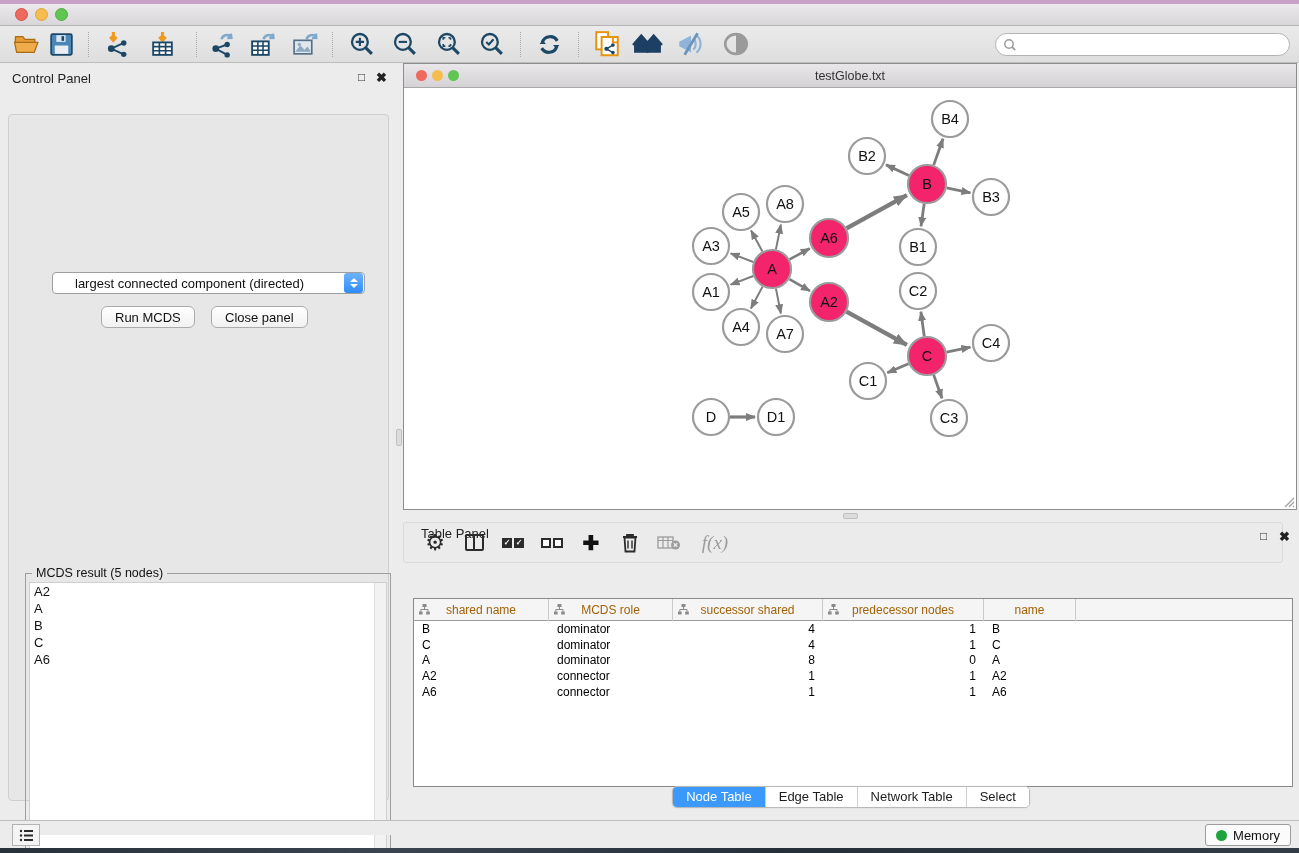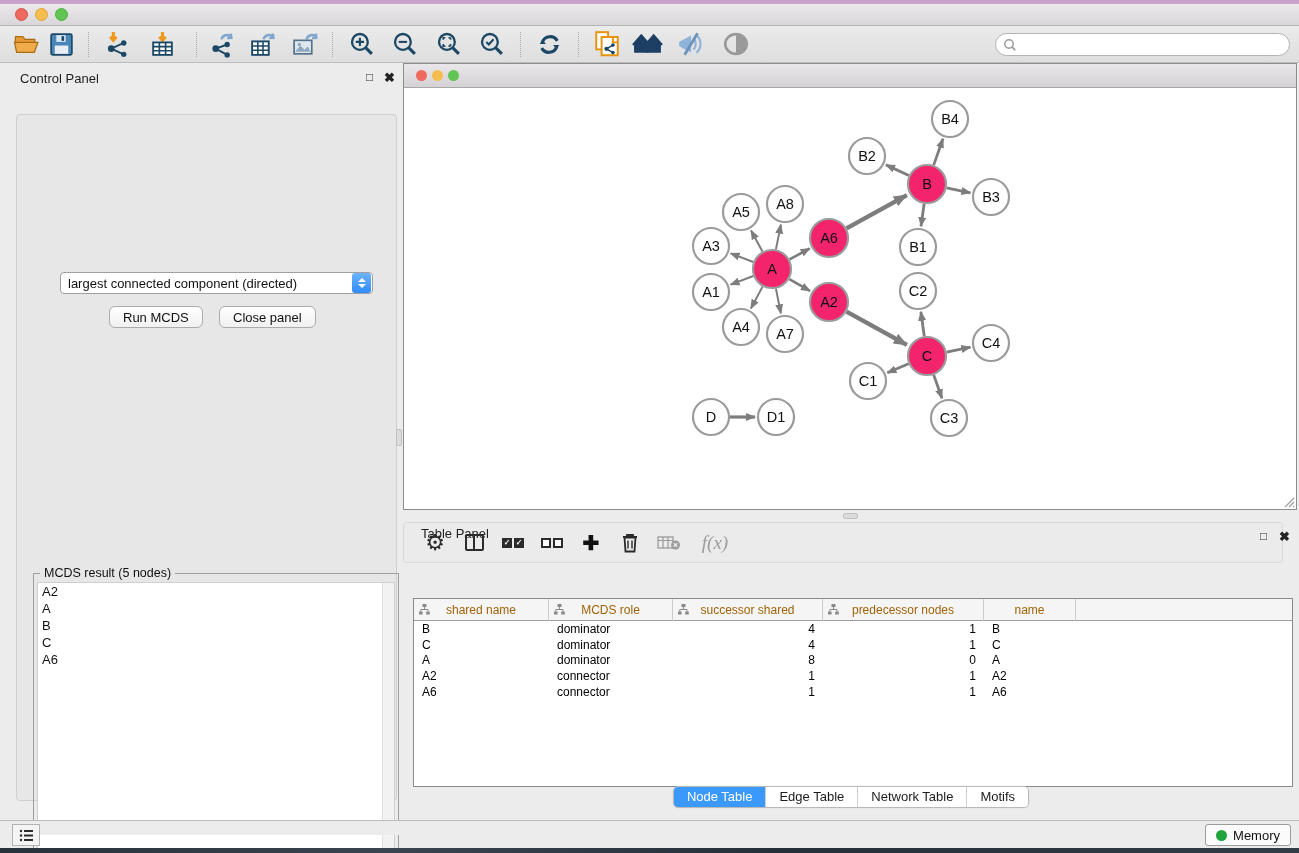--- a/index.html
+++ b/index.html
@@ -15,37 +15,37 @@
   #title-text { width:100%; text-align:center; top:4px; font-size:13px; color:#3c3c3c; }
 
   #toolbar { left:0; top:26px; width:1299px; height:37px;
     background:linear-gradient(#ebebeb,#dedede); border-bottom:1px solid #bdbdbd; }
   .tbi { top:4px; width:28px; height:28px; display:flex; align-items:center; justify-content:center; }
   .tbsep { top:6px; width:1px; height:25px; border-left:1px dotted #a9a9a9; }
   #search-box { left:995px; top:7px; width:295px; height:23px; background:#fff;
     border:1px solid #b3b3b3; border-radius:12px; display:flex; align-items:center; padding-left:7px; }
 
   
-  #control-panel { left:8px; top:63px; width:396px; height:757px; background:#ececec; }
+  #control-panel { left:0; top:63px; width:396px; height:757px; background:#ececec; }
   #cp-title { left:12px; top:8px; font-size:13px; color:#222; }
   .panel-float { font-size:12px; color:#333; top:7px; }
   .panel-close { font-size:13px; color:#222; font-weight:bold; top:7px; }
   #cp-body { left:8px; top:51px; width:381px; height:687px; background:#e7e7e7;
     border:1px solid #cfcfcf; border-radius:4px; }
   .seg { display:inline-flex; border-radius:5px; overflow:hidden; background:#fff;
     border:1px solid #b9b9b9; box-shadow:0 0 0 0.5px rgba(0,0,0,0.05); }
   .seg-item { padding:2px 13px 3px; font-size:13px; color:#1c1c1c; background:#fff;
     border-left:1px solid #cfcfcf; white-space:nowrap; }
   .seg-item:first-child { border-left:none; }
   .seg-item.active { background:#3b99fc; color:#fff; }
   #cp-tabs { left:0; right:0; top:33px; text-align:center; }
   #opt-label { left:0; width:100%; top:133px; text-align:center; font-size:13px; color:#111; }
   #mcds-combo { left:43px; top:157px; width:313px; height:22px; background:#fff;
     border:1px solid #9f9f9f; border-radius:4px; display:flex; align-items:center; }
-  #mcds-combo .combo-text { flex:1; font-size:13px; color:#111; padding-left:7px; white-space:nowrap; }
+  #mcds-combo .combo-text { flex:1; font-size:13px; color:#111; padding-left:22px; white-space:nowrap; }
   #combo-stepper { width:19px; height:20px; margin-right:1px; border-radius:3px;
     background:linear-gradient(#6db3fd,#2f8cfa); display:flex; flex-direction:column;
     align-items:center; justify-content:center; gap:2px; }
   .stp-up { width:0; height:0; border-left:4px solid transparent; border-right:4px solid transparent; border-bottom:4px solid #fff; }
   .stp-dn { width:0; height:0; border-left:4px solid transparent; border-right:4px solid transparent; border-top:4px solid #fff; }
   .mac-btn { height:22px; background:linear-gradient(#ffffff,#f1f1f1); border:1px solid #ababab;
     border-radius:6px; font-size:13px; color:#111; display:inline-flex; align-items:center;
     justify-content:center; padding:0 13px; }
   #run-btn { left:92px; top:191px; }
   #close-panel-btn { left:202px; top:191px; }
@@ -276,20 +276,21 @@
       </div>
     </div>
   </div>
 </div>
 
 <div id="net-window" class="abs">
   <div id="net-titlebar" class="abs">
     <span class="tl-sm abs" style="left:12px; background:#ee6a5f;"></span>
     <span class="tl-sm abs" style="left:28px; background:#f5bd4f;"></span>
     <span class="tl-sm abs" style="left:44px; background:#61c554;"></span>
+    <div id="net-title-text" class="abs">testGlobe.txt</div>
   </div>
   <svg id="net-svg" class="abs" width="892" height="421" viewBox="404 88 892 421">
       <defs>
         <marker id="arw" markerUnits="userSpaceOnUse" markerWidth="10" markerHeight="8" refX="9" refY="4" orient="auto">
           <path d="M0,0L10,4L0,8z" fill="#7D7D7D"></path>
         </marker>
         <marker id="arwB" markerUnits="userSpaceOnUse" markerWidth="14" markerHeight="11" refX="13" refY="5.5" orient="auto">
           <path d="M0,0L14,5.5L0,11z" fill="#7D7D7D"></path>
         </marker>
       </defs>
@@ -523,21 +524,21 @@
           <div class="td" style="width: 150px; text-align: right;">1</div>
           <div class="td" style="width: 161px; text-align: right;">1</div>
           <div class="td" style="width: 92px; text-align: left;">A6</div>
         </div>
       </div>
   </div>
   <div id="tp-tabs" class="abs"><span class="seg" id="tp-seg">
         <span class="seg-item active">Node Table</span>
         <span class="seg-item">Edge Table</span>
         <span class="seg-item">Network Table</span>
-        <span class="seg-item">Motifs</span>
+        <span class="seg-item">Select</span>
       </span></div>
 </div>
 
 <div id="status-bar" class="abs">
   <div id="task-btn" class="abs">
     <svg width="15" height="13" viewBox="0 0 15 13">
         <circle cx="2" cy="2" r="1.2" fill="#2b2b2b"></circle>
         <circle cx="2" cy="6.5" r="1.2" fill="#2b2b2b"></circle>
         <circle cx="2" cy="11" r="1.2" fill="#2b2b2b"></circle>
         <path d="M5 2h9M5 6.5h9M5 11h9" stroke="#2b2b2b" stroke-width="2"></path>

